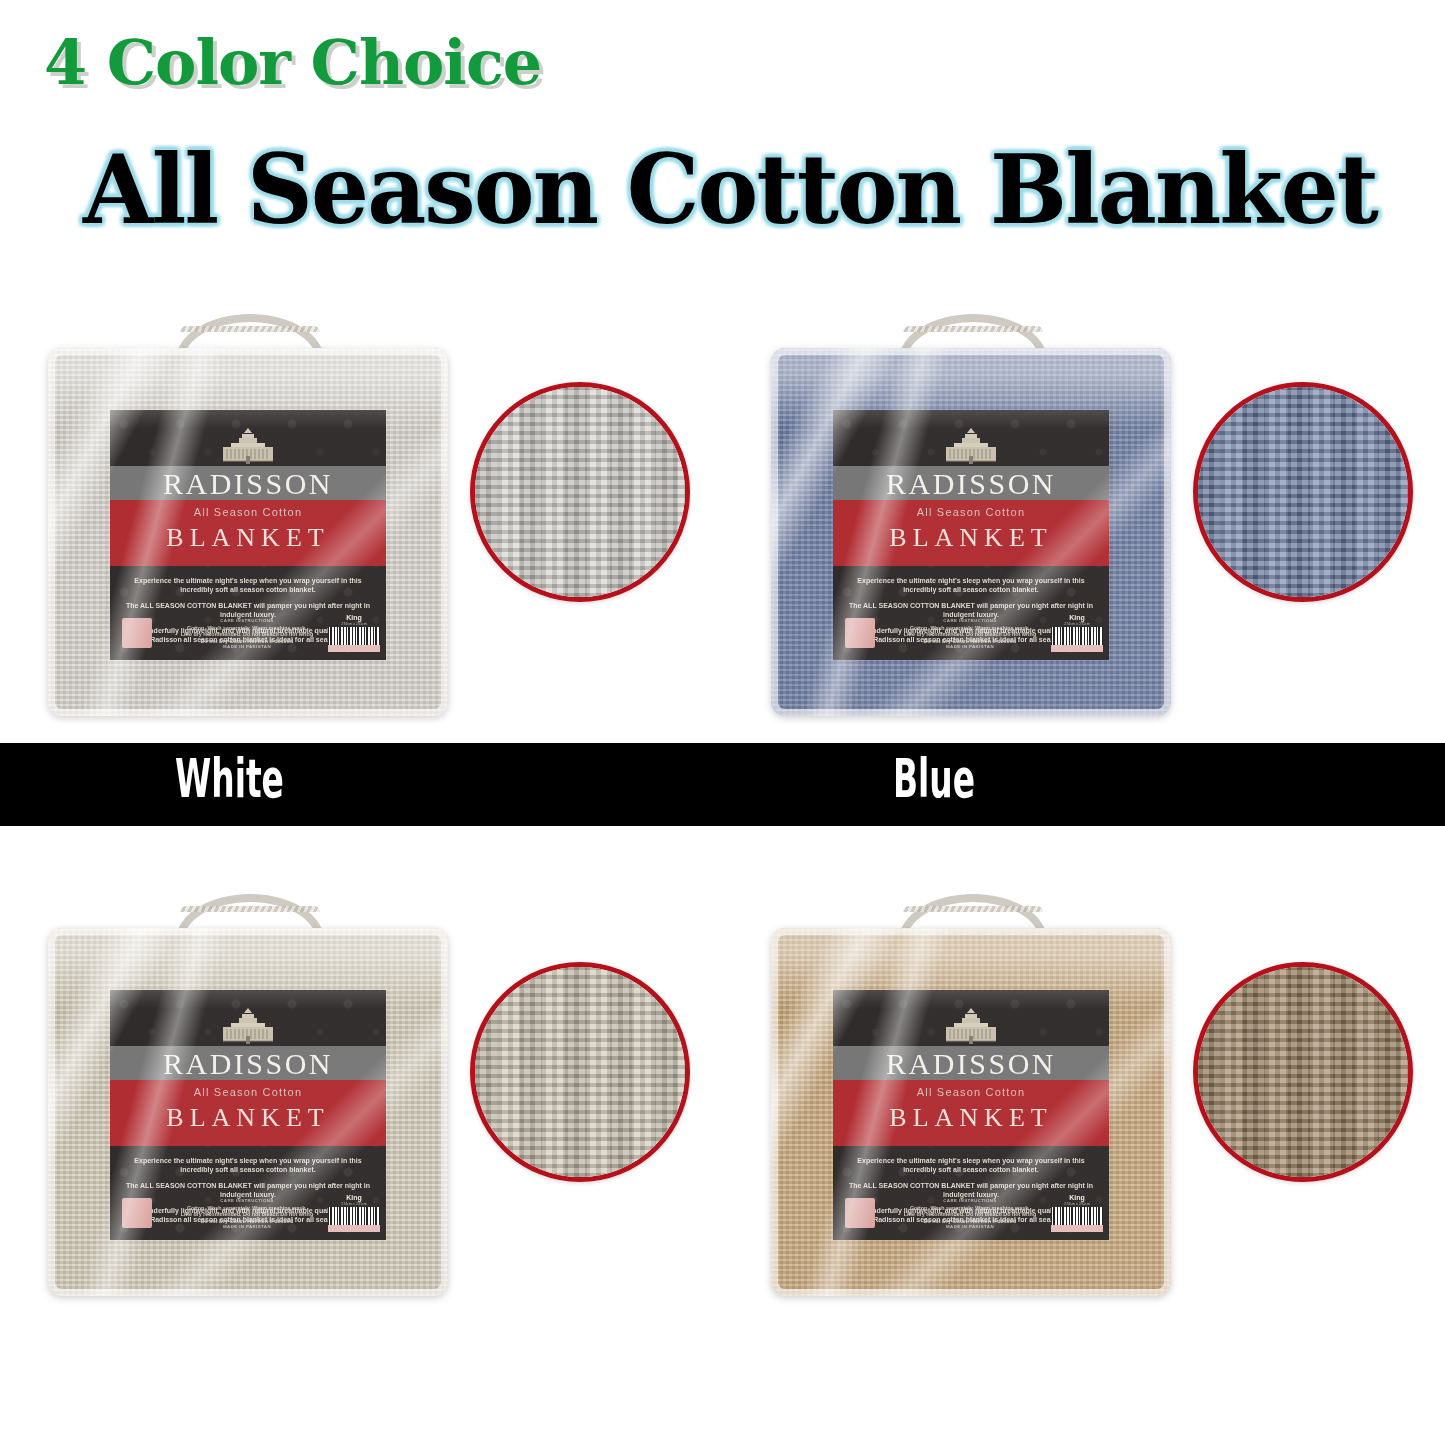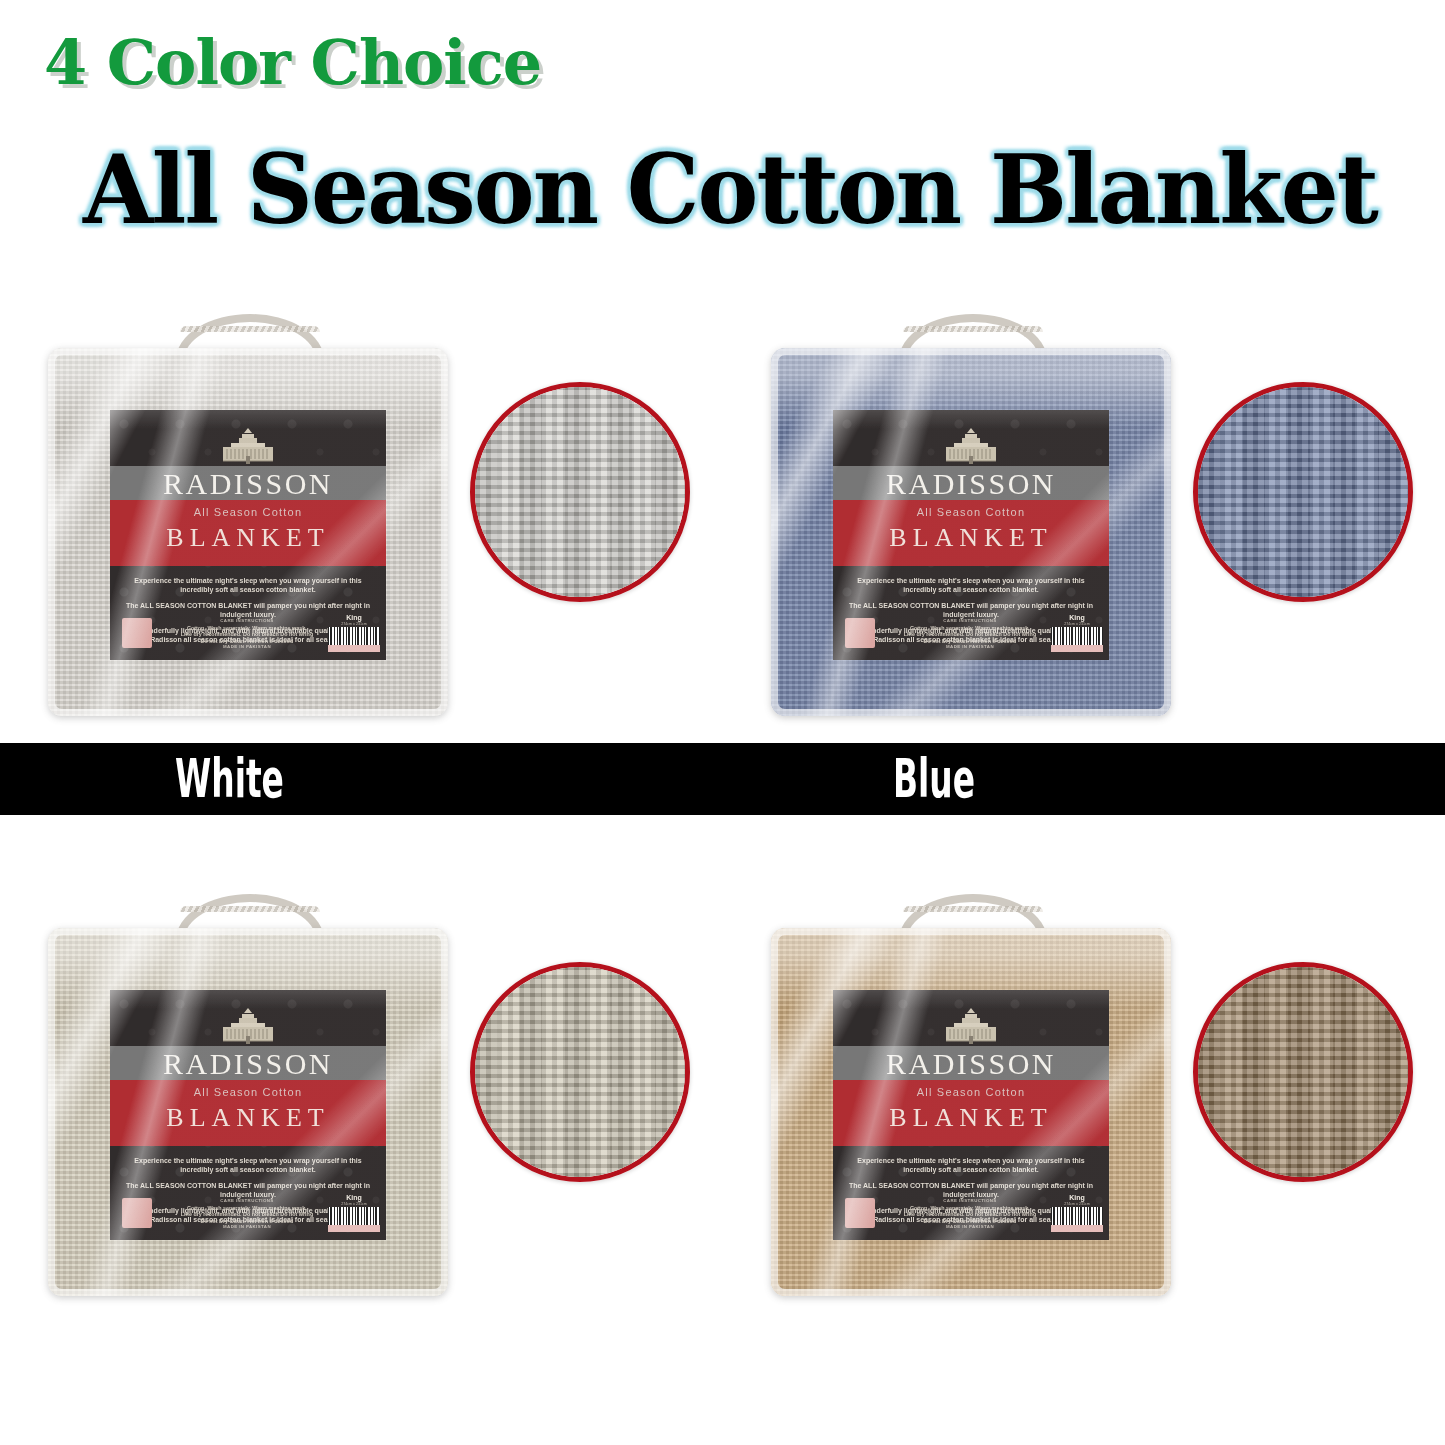--- a/index.html
+++ b/index.html
@@ -209,21 +209,21 @@
   .swatch-tex{
     position:absolute;inset:0;
     background-image:
       repeating-linear-gradient(0deg, rgba(0,0,0,.14) 0 4px, rgba(255,255,255,.18) 4px 9px),
       repeating-linear-gradient(90deg, rgba(0,0,0,.12) 0 5px, rgba(255,255,255,.14) 5px 11px),
       repeating-linear-gradient(90deg, rgba(0,0,0,.10) 0 22px, rgba(255,255,255,.10) 22px 45px);
   }
 
   
   .namebar{
-    position:absolute;left:0;width:1445px;height:72px;
+    position:absolute;left:0;width:1445px;height:83px;
     background:#000000;
   }
   .namebar.b1{top:743px;}
   .namebar.b2{top:1330px;}
   .namebar .nm{
     position:absolute;top:6px;
     font-family:"DejaVu Sans",sans-serif;
     font-size:53px;font-weight:bold;
     color:#ffffff;
     transform:scaleX(.62);

